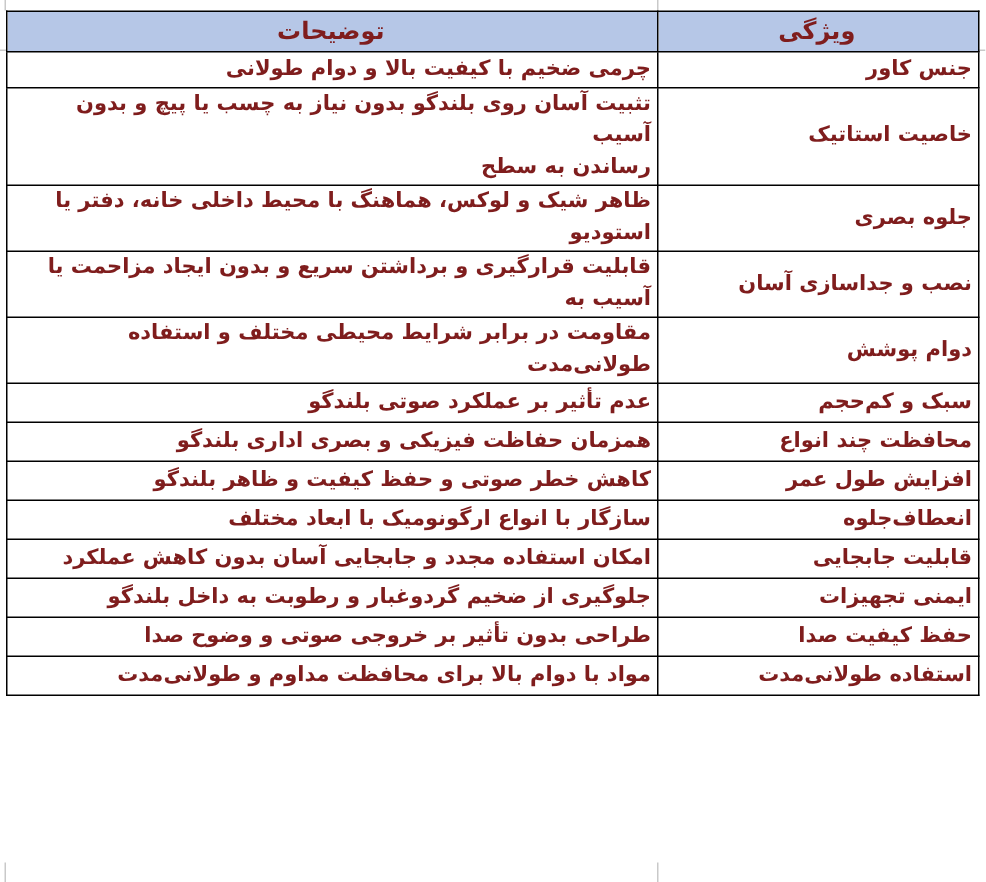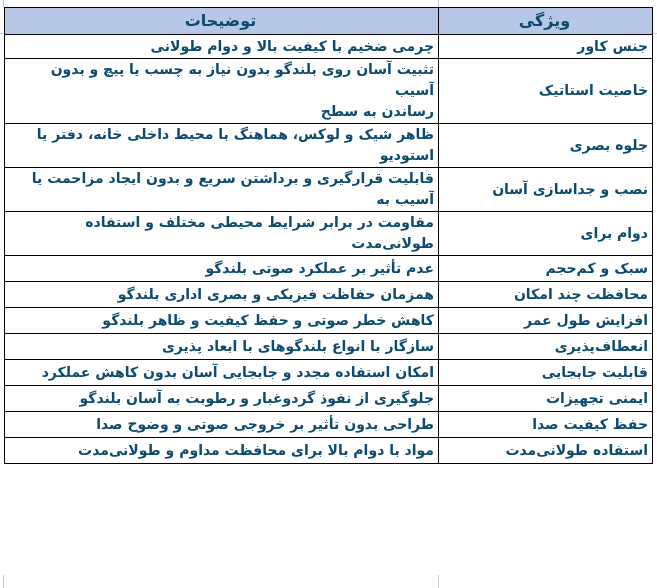--- a/index.html
+++ b/index.html
@@ -27,21 +27,21 @@
   }
   table.features col.col-feature { width: 214px; }
   table.features col.col-desc    { width: 434px; }
 
   table.features th,
   table.features td {
     border: 1px solid var(--border-color, #000);
     padding: 0 4px 1px 2px;
     overflow: hidden;
     vertical-align: middle;
-    color: #0c4a6e;
+    color: #7f1d1d;
     font-weight: bold;
   }
 
   table.features th {
     background: var(--header-fill, #b4c6e7);
     height: 25px;
     font-size: 16px;
     text-align: center;
   }
 
@@ -96,46 +96,46 @@
     </tr>
     <tr class="row-h26">
       <td>جلوه بصری</td>
       <td>ظاهر شیک و لوکس، هماهنگ با محیط داخلی خانه، دفتر یا استودیو</td>
     </tr>
     <tr class="row-h26">
       <td>نصب و جداسازی آسان</td>
       <td>قابلیت قرارگیری و برداشتن سریع و بدون ایجاد مزاحمت یا آسیب به</td>
     </tr>
     <tr class="row-h26">
-      <td>دوام برای</td>
+      <td>دوام پوشش</td>
       <td>مقاومت در برابر شرایط محیطی مختلف و استفاده طولانی‌مدت</td>
     </tr>
     <tr class="row-h26">
       <td>سبک و کم‌حجم</td>
       <td>عدم تأثیر بر عملکرد صوتی بلندگو</td>
     </tr>
     <tr class="row-h26">
-      <td>محافظت چند امکان</td>
+      <td>محافظت چند انواع</td>
       <td>همزمان حفاظت فیزیکی و بصری اداری بلندگو</td>
     </tr>
     <tr class="row-h26">
       <td>افزایش طول عمر</td>
       <td>کاهش خطر صوتی و حفظ کیفیت و ظاهر بلندگو</td>
     </tr>
     <tr class="row-h26">
-      <td>انعطاف‌پذیری</td>
-      <td>سازگار با انواع بلندگوهای با ابعاد پذیری</td>
+      <td>انعطاف‌جلوه</td>
+      <td>سازگار با انواع ارگونومیک با ابعاد مختلف</td>
     </tr>
     <tr class="row-h26">
       <td>قابلیت جابجایی</td>
       <td>امکان استفاده مجدد و جابجایی آسان بدون کاهش عملکرد</td>
     </tr>
     <tr class="row-h26">
       <td>ایمنی تجهیزات</td>
-      <td>جلوگیری از نفوذ گردوغبار و رطوبت به آسان بلندگو</td>
+      <td>جلوگیری از ضخیم گردوغبار و رطوبت به داخل بلندگو</td>
     </tr>
     <tr class="row-h26">
       <td>حفظ کیفیت صدا</td>
       <td>طراحی بدون تأثیر بر خروجی صوتی و وضوح صدا</td>
     </tr>
     <tr class="row-h26">
       <td>استفاده طولانی‌مدت</td>
       <td>مواد با دوام بالا برای محافظت مداوم و طولانی‌مدت</td>
     </tr>
 

